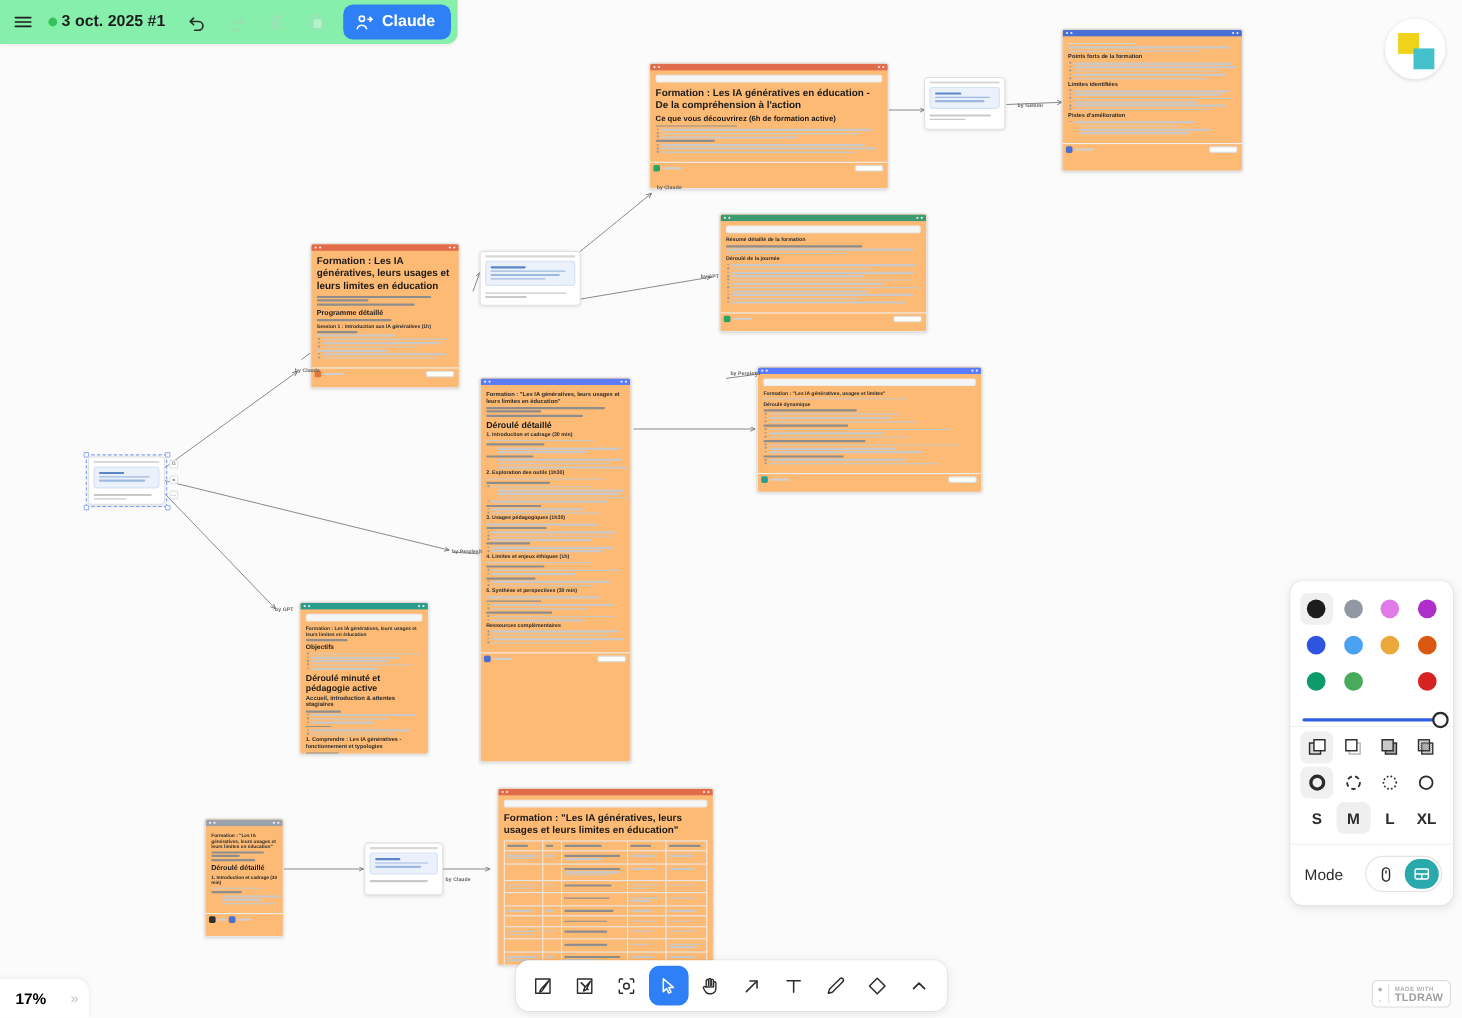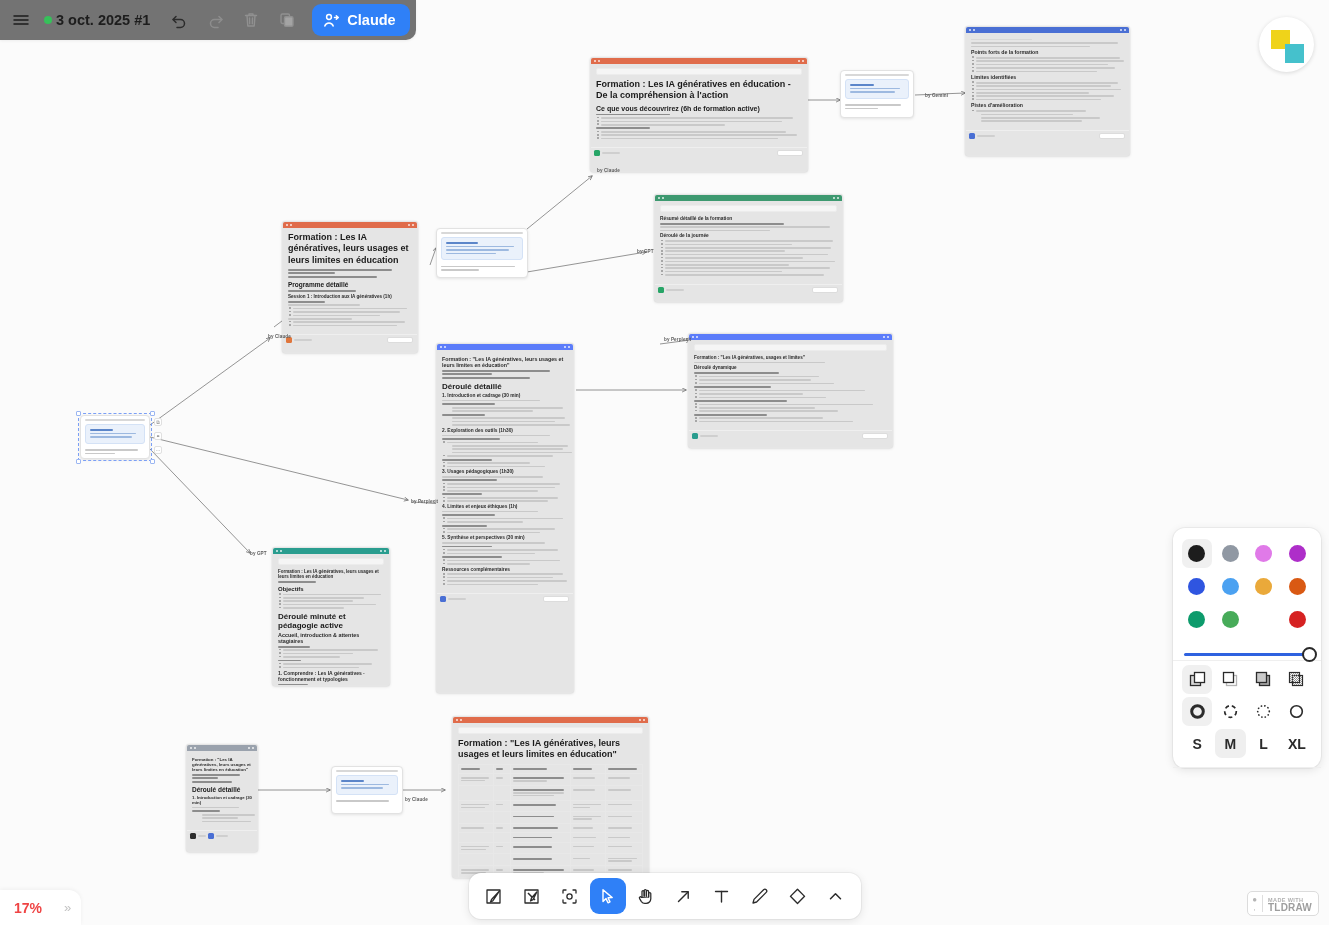--- a/index.html
+++ b/index.html
@@ -12,21 +12,21 @@
     background: #fbfbfb;
   }
   #app { position: relative; width: 1329px; height: 925px; background: #fbfbfb; }
 
   
   #canvas { position: absolute; inset: 0; overflow: hidden; }
   #connectors { position: absolute; inset: 0; width: 1329px; height: 925px; pointer-events: none; }
 
   .card {
     position: absolute;
-    background: #e5e5e5;
+    background: #fdba74;
     border: 1px solid #e6e6e6;
     border-radius: 3px;
     box-shadow: 0 1px 3px rgba(0,0,0,0.10), 0 0 0 0.5px rgba(0,0,0,0.04);
     overflow: hidden;
   }
   .card-bar {
     height: 6px; width: 100%;
     display: flex; align-items: center; justify-content: space-between;
     padding: 0 3px;
   }
@@ -108,21 +108,21 @@
     position: absolute; width: 8px; height: 8px; background: #fff;
     border: 1px solid #e0e0e0; border-radius: 2px;
     display:flex; align-items:center; justify-content:center;
     font-size: 5px; color: #777;
   }
 
   
   #topbar {
     position: absolute; left: 0; top: 0; height: 40px;
     display: flex; align-items: center; gap: 2px;
-    background: #737373; border-bottom-right-radius: 10px;
+    background: #86efac; border-bottom-right-radius: 10px;
     padding: 0 6px 0 4px; z-index: 40;
     box-shadow: 0 1px 3px rgba(0,0,0,.06);
   }
   .tb-btn {
     width: 34px; height: 34px; display: flex; align-items: center;
     justify-content: center; border-radius: 8px; cursor: pointer; background: transparent;
     border: none;
   }
   .tb-btn.disabled { opacity: .35; cursor: default; }
   #doc-title {
@@ -211,21 +211,21 @@
   .tool.active { background: #2f80f7; }
   .tool.active svg { stroke: #fff; fill: none; }
 
   
   #zoom-widget {
     position: absolute; left: 0; bottom: 0; height: 35px; background: #fff;
     border-top-right-radius: 12px; display:flex; align-items:center;
     padding: 0 12px 0 14px; gap: 22px; z-index: 40;
     box-shadow: 0 -1px 4px rgba(0,0,0,.05);
   }
-  #zoom-level { font-size: 14px; font-weight: bold; color: #ef4444; cursor: pointer; }
+  #zoom-level { font-size: 14px; font-weight: bold; color: #000000; cursor: pointer; }
   #zoom-expand { font-size: 13px; color: #c2c2c2; cursor: pointer; letter-spacing: -2px; }
 
   
   #watermark {
     position: absolute; right: 10px; bottom: 9px; z-index: 40;
     display: flex; align-items: center; gap: 5px;
     border: 1px solid #dcdcdc; border-radius: 5px; background: #fff;
     padding: 3px 6px 3px 4px; cursor: pointer;
   }
   #wm-logo { display:flex; flex-direction: column; align-items:center; gap:1px; color:#b5b5b5; font-size:8px; line-height:7px;}
@@ -1041,20 +1041,38 @@
       </div>
       <div class="size-grid" style="margin-top:3px;" id="size-grid">
           <div class="size-cell">S</div>
           <div class="size-cell sel">M</div>
           <div class="size-cell">L</div>
           <div class="size-cell">XL</div>
         </div>
     </div>
     <div class="sp-divider"></div>
 
+    <div class="mode-row">
+      <span class="mode-label">Mode</span>
+      <div class="mode-toggle">
+        <div class="mode-opt">
+          <svg width="16" height="16" viewBox="0 0 16 16" fill="none" stroke="#2b2b2b" stroke-width="1.3">
+            <rect x="4.8" y="2" width="6.4" height="12" rx="3.2"></rect>
+              <line x1="8" y1="4.4" x2="8" y2="7"></line>
+            </svg>
+        </div>
+        <div class="mode-opt sel">
+          <svg width="17" height="17" viewBox="0 0 17 17" fill="none" stroke="#fff" stroke-width="1.4">
+            <rect x="2.5" y="4" width="12" height="9" rx="1.4"></rect>
+              <line x1="2.5" y1="8.5" x2="14.5" y2="8.5"></line>
+              <line x1="8.5" y1="8.5" x2="8.5" y2="13"></line>
+            </svg>
+        </div>
+      </div>
+    </div>
   </div>
 
   <div id="toolbar">
     <div class="tool">
       <svg width="19" height="19" viewBox="0 0 19 19" fill="none" stroke="#2b2b2b" stroke-width="1.3" stroke-linejoin="round">
         <rect x="3" y="3" width="13" height="13"></rect>
           <path d="M15.5 4 L7.5 12.5 L6.5 15 L8.8 13.8 Z" fill="#fff"></path>
         </svg>
     </div>
     <div class="tool">

